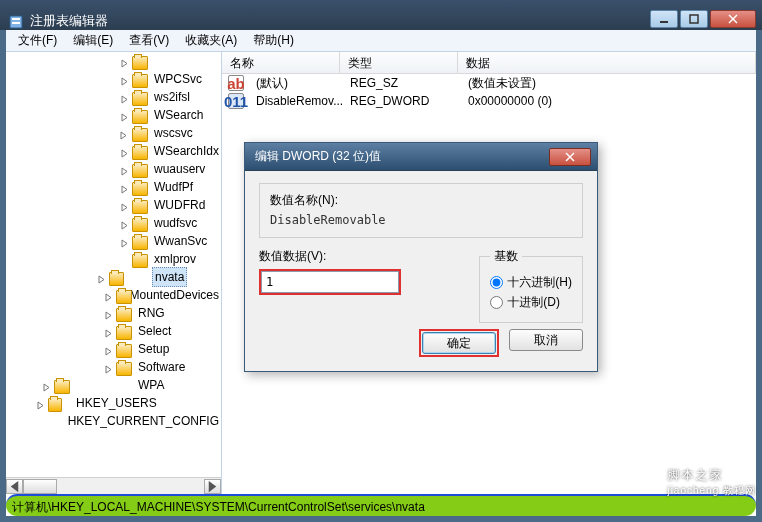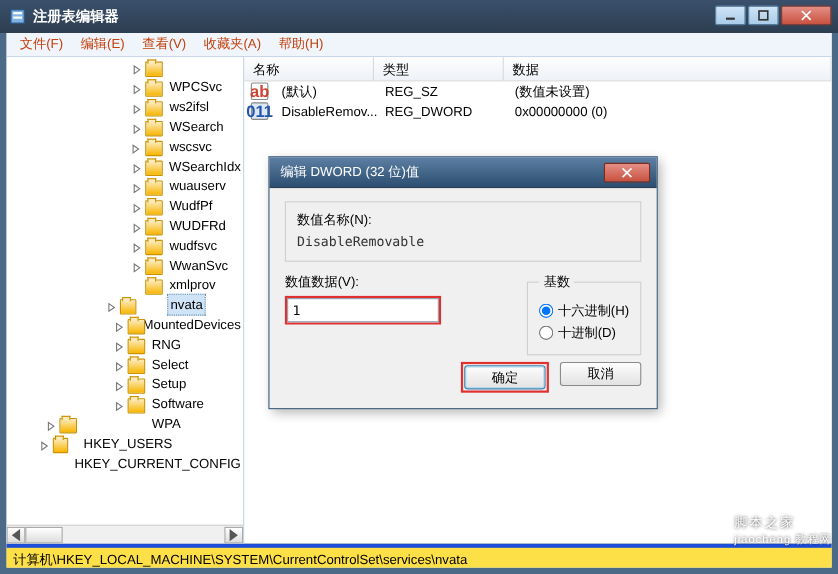--- a/index.html
+++ b/index.html
@@ -1,32 +1,32 @@
 <!DOCTYPE html>
 <html><head>
 <meta charset="utf-8">
 <style>
 * { box-sizing: border-box; margin: 0; padding: 0; font-family: "Microsoft YaHei", "Segoe UI", Tahoma, sans-serif; font-size: 12px; }
 body { background: #fff; width: 762px; height: 522px; position: relative; overflow: hidden; }
 
 
-.titlebar { height: 30px; background: linear-gradient(to bottom, #3a506b 0%, #2c3e50 100%); display: flex; align-items: center; padding-left: 8px; color: #fff; font-weight: bold; }
+.titlebar { height: 30px; background: linear-gradient(to bottom, #3a506b 0%, #2c3e50 100%); display: flex; align-items: flex-end; padding-left: 8px; color: #fff; }
 .titlebar .icon { width: 16px; height: 16px; margin-right: 6px; }
 .titlebar .title { flex: 1; font-size: 13px; }
 .winbtns { display: flex; height: 20px; margin-right: 6px; }
 .winbtn { width: 28px; height: 18px; background: linear-gradient(to bottom,#cfe4f7,#a9cce8); border: 1px solid #5b84a7; margin-left: 2px; display:flex; align-items:center; justify-content:center; border-radius:2px; }
 .winbtn.close { width: 46px; background: linear-gradient(to bottom,#e58f87,#c8513f); border-color:#8a3a2e; color:#fff; }
 .winbtn svg { width:10px; height:10px; }
 
 
 .outerframe { border: 6px solid #4a6a87; border-top: none; height: 492px; background:#fff; display:flex; flex-direction:column; }
 
 
 .menubar { height: 22px; background:#f0f4fb; border-bottom:1px solid #c5d3e6; display:flex; align-items:center; padding-left:4px; }
-.menuitem { padding: 2px 8px; color:#c2410c; }
+.menuitem { padding: 2px 8px; color:#000000; }
 
 
 .client { flex:1; display:flex; position:relative; }
 
 
 .tree-pane { width: 216px; border-right:1px solid #c5d3e6; overflow:hidden; position:relative; background:#fff; }
 .tree { padding: 2px 0 2px 4px; line-height: 18px; }
 .tree .row { display:flex; align-items:center; height:18px; white-space:nowrap; }
 .tree .toggle { width:12px; height:12px; display:flex; align-items:center; justify-content:center; margin-right:2px; }
 .tree .toggle svg { width:9px; height:9px; }
@@ -44,21 +44,21 @@
 .list-header { height:22px; display:flex; border-bottom:1px solid #d9d9d9; background:linear-gradient(to bottom,#fdfdfd,#eef2f7); }
 .list-header .col { padding:3px 8px; border-right:1px solid #d9d9d9; }
 .c-name{width:118px}.c-type{width:118px}.c-data{flex:1}
 .list-body .row { display:flex; height:18px; align-items:center; }
 .list-body .cell { padding:0 8px; }
 .list-body .icon { width:16px; height:16px; margin-left:6px; margin-right:4px; display:flex; align-items:center; justify-content:center; font-size:15px; font-weight:bold; border:1px solid #888; border-radius:2px; }
 .icon-sz{background:#fff;color:#c43;}
 .icon-dw{background:#dce8f7;color:#2255aa;}
 
 
-.statusbar { height:22px; border-top:4px solid #1d4ed8; background:#fde047; padding:3px 6px; }
+.statusbar { height:22px; border-top:2px solid #1d4ed8; background:#84cc16; padding:3px 6px;border-radius:11px; }
 
 
 .dialog { position:absolute; left:244px; top:142px; width:354px; background:#f0f0f0; border:1px solid #3a5a7a; box-shadow: 3px 3px 10px rgba(0,0,0,0.3); }
 .dlg-title { height:28px; background: linear-gradient(to bottom,#5c7fa3,#2c4e70); color:#fff; display:flex; align-items:center; padding-left:10px; border-bottom:1px solid #2a3f55; }
 .dlg-title .t { flex:1; font-size:12px; }
 .dlg-close { width:42px; height:18px; background: linear-gradient(to bottom,#e58f87,#c8513f); border:1px solid #7a2c20; border-radius:2px; margin-right:6px; display:flex; align-items:center; justify-content:center; color:#fff; }
 .dlg-body { padding:12px 14px 14px; }
 .groupbox { border:1px solid #cfcfcf; padding:8px 10px 10px; margin-bottom:10px; }
 .lbl { margin-bottom:4px; }
 .readonly { color:#333; font-family: Consolas, monospace; font-size:12px; }

